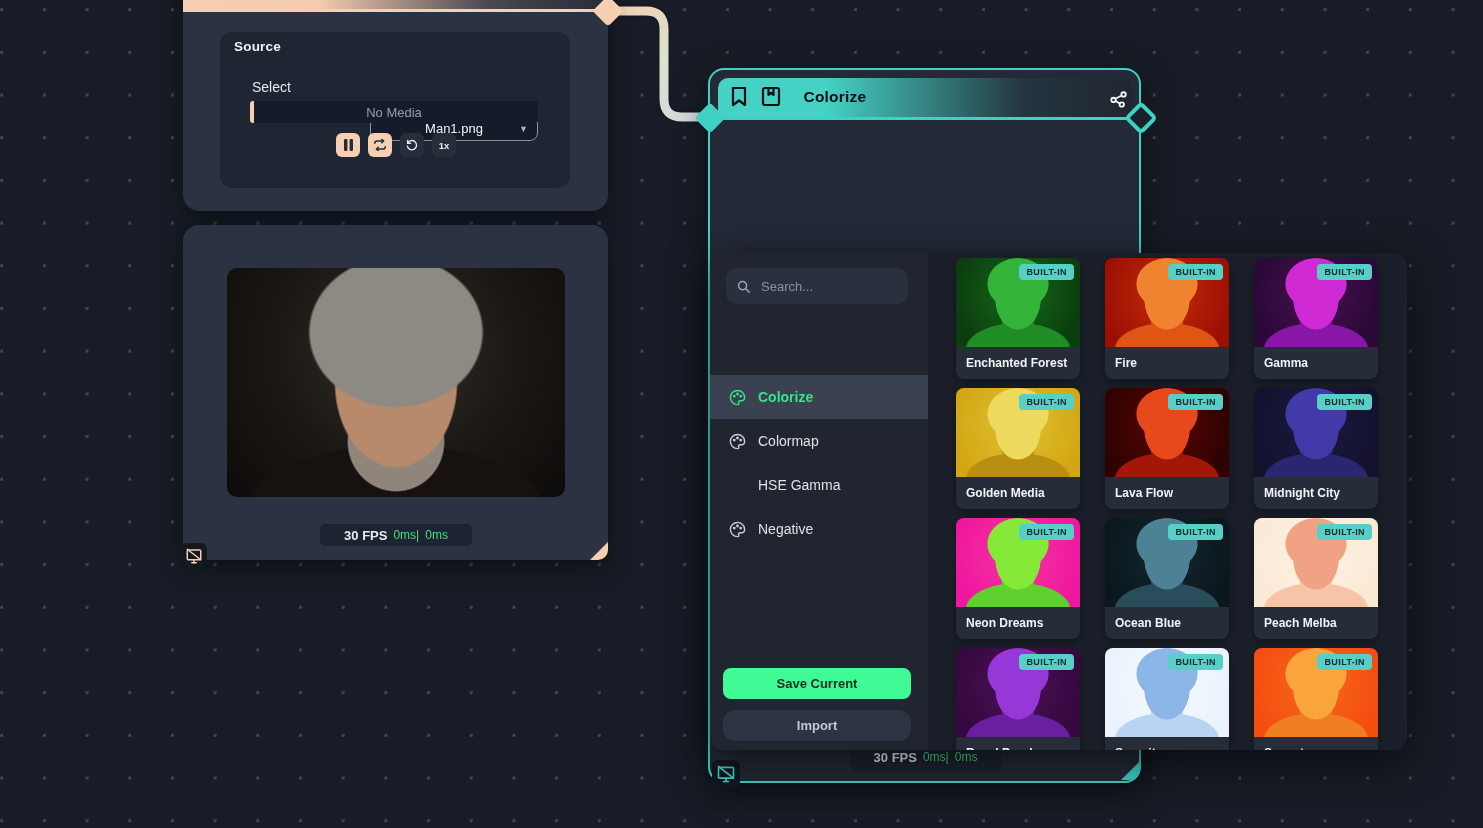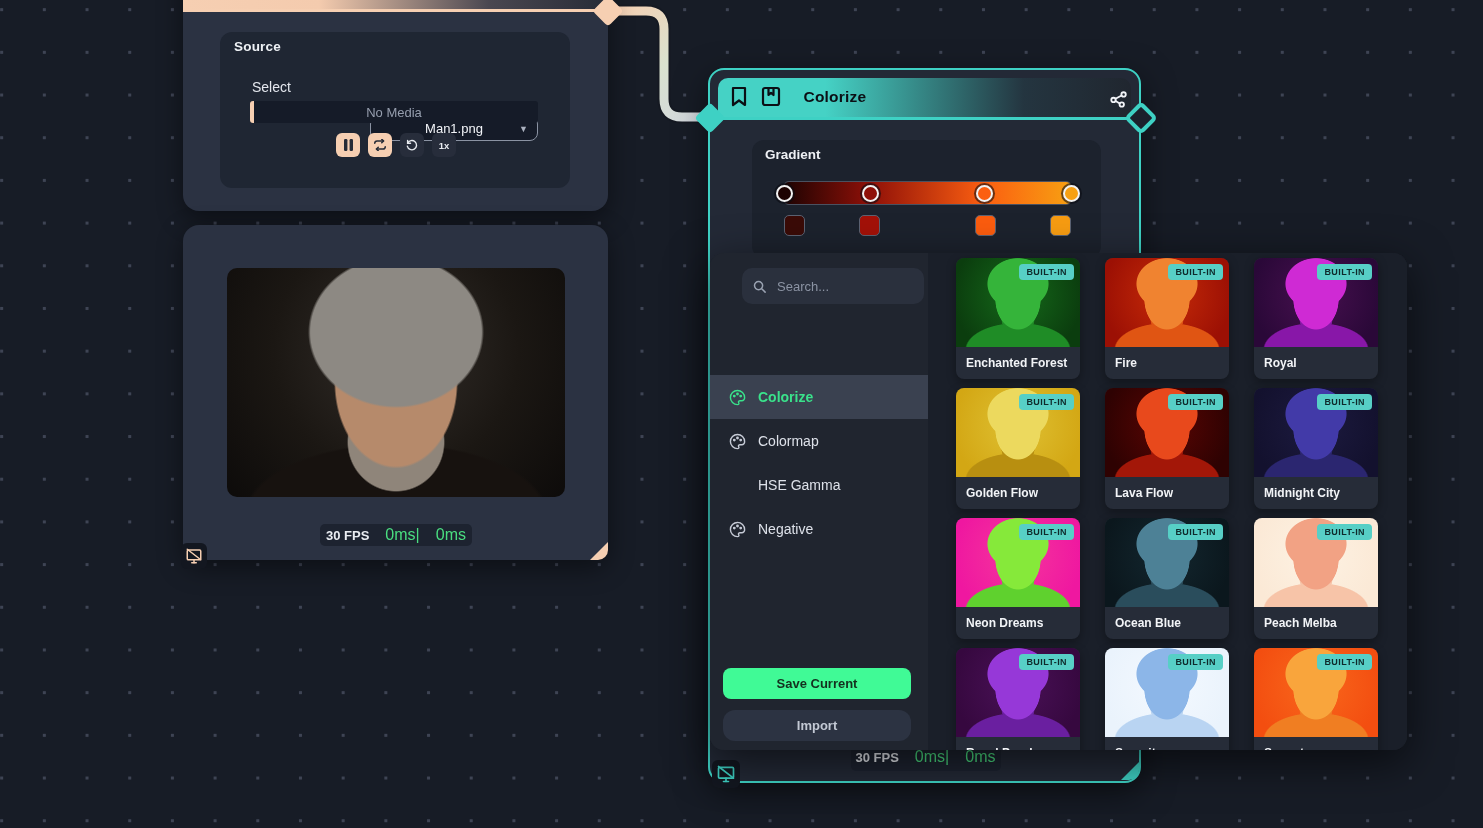--- a/index.html
+++ b/index.html
@@ -37,23 +37,23 @@
   
   .preview-node{left:183px;top:225px;width:425px;height:335px;}
   .photo{left:227px;top:268px;width:338px;height:229px;border-radius:10px;overflow:hidden;
     background:
       radial-gradient(ellipse 88px 76px at 50% 28%, #8d8983 97%, transparent 100%),
       radial-gradient(ellipse 40px 9px at 50% 44%, rgba(28,19,14,.5) 80%, transparent 100%),
       radial-gradient(ellipse 62px 86px at 50% 50%, #b68a6b 97%, transparent 100%),
       radial-gradient(ellipse 49px 50px at 50% 76%, #8f857a 97%, transparent 100%),
       radial-gradient(ellipse 152px 72px at 50% 108%, #17120f 97%, transparent 100%),
       radial-gradient(circle at 50% 36%, #332e2a 0%, #1b1713 55%, #0d0b0a 100%);}
-  .fps-pill{background:#1d2330;border-radius:5px;display:flex;align-items:center;justify-content:center;gap:16px;}
+  .fps-pill{background:#1d2330;border-radius:5px;display:flex;align-items:center;justify-content:center;gap:6px;}
   .fps-pill .fps{font-size:13px;font-weight:bold;color:#e9ecf1;}
-  .fps-pill .ms{font-size:16px;color:#4ade80;}
+  .fps-pill .ms{font-size:12px;color:#4ade80;}
   .corner-peach{left:590px;top:542px;width:18px;height:18px;background:#f6cfb2;
     clip-path:polygon(100% 0,100% 100%,0 100%);z-index:3;border-radius:0 0 10px 0;}
   .chip{background:#131720;border-radius:6px;display:flex;align-items:center;justify-content:center;z-index:4;}
   .preview-display-chip{left:181px;top:543px;width:26px;height:26px;}
 
   
   .colorize-node{left:708px;top:68px;width:433px;height:715px;background:#232936;
     border:2.5px solid #3ed1c4;border-radius:16px;box-shadow:0 10px 32px rgba(0,0,0,.5);z-index:2;}
   .cz-header{left:7.5px;top:7.5px;width:413px;height:39px;border-radius:10px 10px 2px 2px;
     background:linear-gradient(90deg,#45d2c5 0%,#45d2c5 26%,#243540 74%,#20262f 100%);}
@@ -73,21 +73,21 @@
   .cz-display-chip{left:2px;top:690px;width:28px;height:28px;}
   .corner-teal{left:411px;top:692px;width:18px;height:18px;background:#3ed1c4;
     clip-path:polygon(100% 0,100% 100%,0 100%);border-radius:0 0 10px 0;}
 
   
   .preset-panel{left:710px;top:253px;width:697px;height:497px;background:#20252f;border-radius:14px;
     box-shadow:0 12px 44px rgba(0,0,0,.6);overflow:hidden;z-index:10;}
   .panel-sidebar{position:absolute;left:0;top:0;width:218px;height:100%;background:#20252f;}
   .panel-grid{position:absolute;left:218px;top:0;right:0;bottom:0;background:#1a1f29;}
   .search-box{position:absolute;left:16px;top:15px;width:182px;height:36px;background:#2a303d;border-radius:10px;
-    display:flex;align-items:center;padding:0 10px;gap:8px;margin-left:16px;}
+    display:flex;align-items:center;padding:0 10px;gap:8px;}
   .search-box input{background:transparent;border:none;outline:none;color:#c9cfda;font-size:13px;width:120px;}
   .search-box input::placeholder{color:#8b93a3;}
   .cat-row{position:absolute;left:0;width:218px;height:44px;display:flex;align-items:center;gap:12px;padding-left:19px;}
   .cat-row .cat-icon{width:17px;height:17px;color:#c6cbd6;flex:0 0 17px;}
   .cat-row .cat-label{font-size:14px;color:#dde1e9;}
   .cat-row.selected{background:#3a4150;}
   .cat-row.selected .cat-label{color:#3ae28b;font-weight:bold;}
   .cat-row.selected .cat-icon{color:#3ae28b;}
   .save-btn{position:absolute;left:13px;top:415px;width:188px;height:31px;background:#40fa96;border:none;
     border-radius:8px;font-size:13px;font-weight:bold;color:#14301f;cursor:pointer;}
@@ -201,33 +201,20 @@
             <circle cx="15" cy="18" r="2.4"></circle>
           <line x1="8.2" y1="11.8" x2="14.8" y2="8.2"></line>
             <line x1="8.3" y1="14.2" x2="12.8" y2="17"></line>
         </svg>
       </div>
     </div>
     <div class="abs cz-underline"></div>
     <div class="abs diamond cz-in-diamond"></div>
     <div class="abs diamond cz-out-diamond"></div>
 
-    <div class="abs grad-card">
-      <div class="abs grad-label">Gradient</div>
-      <div class="abs grad-bar" id="gradBar" style="background: linear-gradient(90deg, rgb(29, 3, 2) 0%, rgb(143, 16, 8) 30%, rgb(251, 95, 17) 70%, rgb(247, 160, 18) 100%);">
-        <div class="grad-stop" style="left: calc(0% - 8.5px); background: rgb(29, 3, 2);"></div>
-        <div class="grad-stop" style="left: calc(30% - 8.5px); background: rgb(143, 16, 8);"></div>
-        <div class="grad-stop" style="left: calc(70% - 8.5px); background: rgb(251, 95, 17);"></div>
-        <div class="grad-stop" style="left: calc(100% - 8.5px); background: rgb(247, 160, 18);"></div>
-      </div>
-      <div class="grad-swatch" style="left: calc(32.06px); background: rgb(58, 11, 7);"></div>
-      <div class="grad-swatch" style="left: calc(107.2px); background: rgb(163, 17, 8);"></div>
-      <div class="grad-swatch" style="left: calc(222.8px); background: rgb(251, 92, 14);"></div>
-      <div class="grad-swatch" style="left: calc(297.94px); background: rgb(247, 156, 18);"></div>
-    </div>
 
     <div class="abs fps-pill cz-fps">
       <span class="fps">30 FPS</span>
       <span class="ms">0ms|</span>
       <span class="ms">0ms</span>
     </div>
     <div class="abs chip cz-display-chip">
       <svg width="20" height="20" viewBox="0 0 24 24" fill="none" stroke="#3ed1c4" stroke-width="2" stroke-linecap="round">
         <rect x="3" y="4" width="18" height="13" rx="1.5"></rect>
           <line x1="9" y1="21" x2="15" y2="21"></line>
@@ -292,26 +279,26 @@
           <div class="preset-label">Enchanted Forest</div>
         </div>
       <div class="preset-card c1 r0">
           <div class="preset-thumb" style="background: radial-gradient(31px 26px at 50% 29%, rgb(240, 131, 48) 97%, transparent 100%), radial-gradient(23px 31px at 50% 46%, rgb(240, 131, 48) 97%, transparent 100%), radial-gradient(17px 17px at 50% 67%, rgb(224, 85, 19) 97%, transparent 100%), radial-gradient(53px 27px at 50% 103%, rgb(224, 85, 19) 97%, transparent 100%), radial-gradient(circle at 50% 42%, rgb(198, 43, 8) 0%, rgb(156, 16, 4) 80%);"></div>
           <span class="preset-badge">BUILT-IN</span>
           <div class="preset-label">Fire</div>
         </div>
       <div class="preset-card c2 r0">
           <div class="preset-thumb" style="background: radial-gradient(31px 26px at 50% 29%, rgb(207, 42, 212) 97%, transparent 100%), radial-gradient(23px 31px at 50% 46%, rgb(207, 42, 212) 97%, transparent 100%), radial-gradient(17px 17px at 50% 67%, rgb(136, 23, 168) 97%, transparent 100%), radial-gradient(53px 27px at 50% 103%, rgb(136, 23, 168) 97%, transparent 100%), radial-gradient(circle at 50% 42%, rgb(71, 16, 79) 0%, rgb(42, 8, 56) 80%);"></div>
           <span class="preset-badge">BUILT-IN</span>
-          <div class="preset-label">Royal</div>
+          <div class="preset-label">Gamma</div>
         </div>
       <div class="preset-card c0 r1">
           <div class="preset-thumb" style="background: radial-gradient(31px 26px at 50% 29%, rgb(236, 217, 94) 97%, transparent 100%), radial-gradient(23px 31px at 50% 46%, rgb(236, 217, 94) 97%, transparent 100%), radial-gradient(17px 17px at 50% 67%, rgb(184, 143, 16) 97%, transparent 100%), radial-gradient(53px 27px at 50% 103%, rgb(184, 143, 16) 97%, transparent 100%), radial-gradient(circle at 50% 42%, rgb(223, 193, 51) 0%, rgb(211, 167, 20) 80%);"></div>
           <span class="preset-badge">BUILT-IN</span>
-          <div class="preset-label">Golden Flow</div>
+          <div class="preset-label">Golden Media</div>
         </div>
       <div class="preset-card c1 r1">
           <div class="preset-thumb" style="background: radial-gradient(31px 26px at 50% 29%, rgb(232, 73, 28) 97%, transparent 100%), radial-gradient(23px 31px at 50% 46%, rgb(232, 73, 28) 97%, transparent 100%), radial-gradient(17px 17px at 50% 67%, rgb(163, 23, 8) 97%, transparent 100%), radial-gradient(53px 27px at 50% 103%, rgb(163, 23, 8) 97%, transparent 100%), radial-gradient(circle at 50% 42%, rgb(90, 5, 3) 0%, rgb(46, 2, 2) 80%);"></div>
           <span class="preset-badge">BUILT-IN</span>
           <div class="preset-label">Lava Flow</div>
         </div>
       <div class="preset-card c2 r1">
           <div class="preset-thumb" style="background: radial-gradient(31px 26px at 50% 29%, rgb(66, 58, 168) 97%, transparent 100%), radial-gradient(23px 31px at 50% 46%, rgb(66, 58, 168) 97%, transparent 100%), radial-gradient(17px 17px at 50% 67%, rgb(43, 38, 112) 97%, transparent 100%), radial-gradient(53px 27px at 50% 103%, rgb(43, 38, 112) 97%, transparent 100%), radial-gradient(circle at 50% 42%, rgb(28, 26, 63) 0%, rgb(19, 17, 46) 80%);"></div>
           <span class="preset-badge">BUILT-IN</span>
           <div class="preset-label">Midnight City</div>

